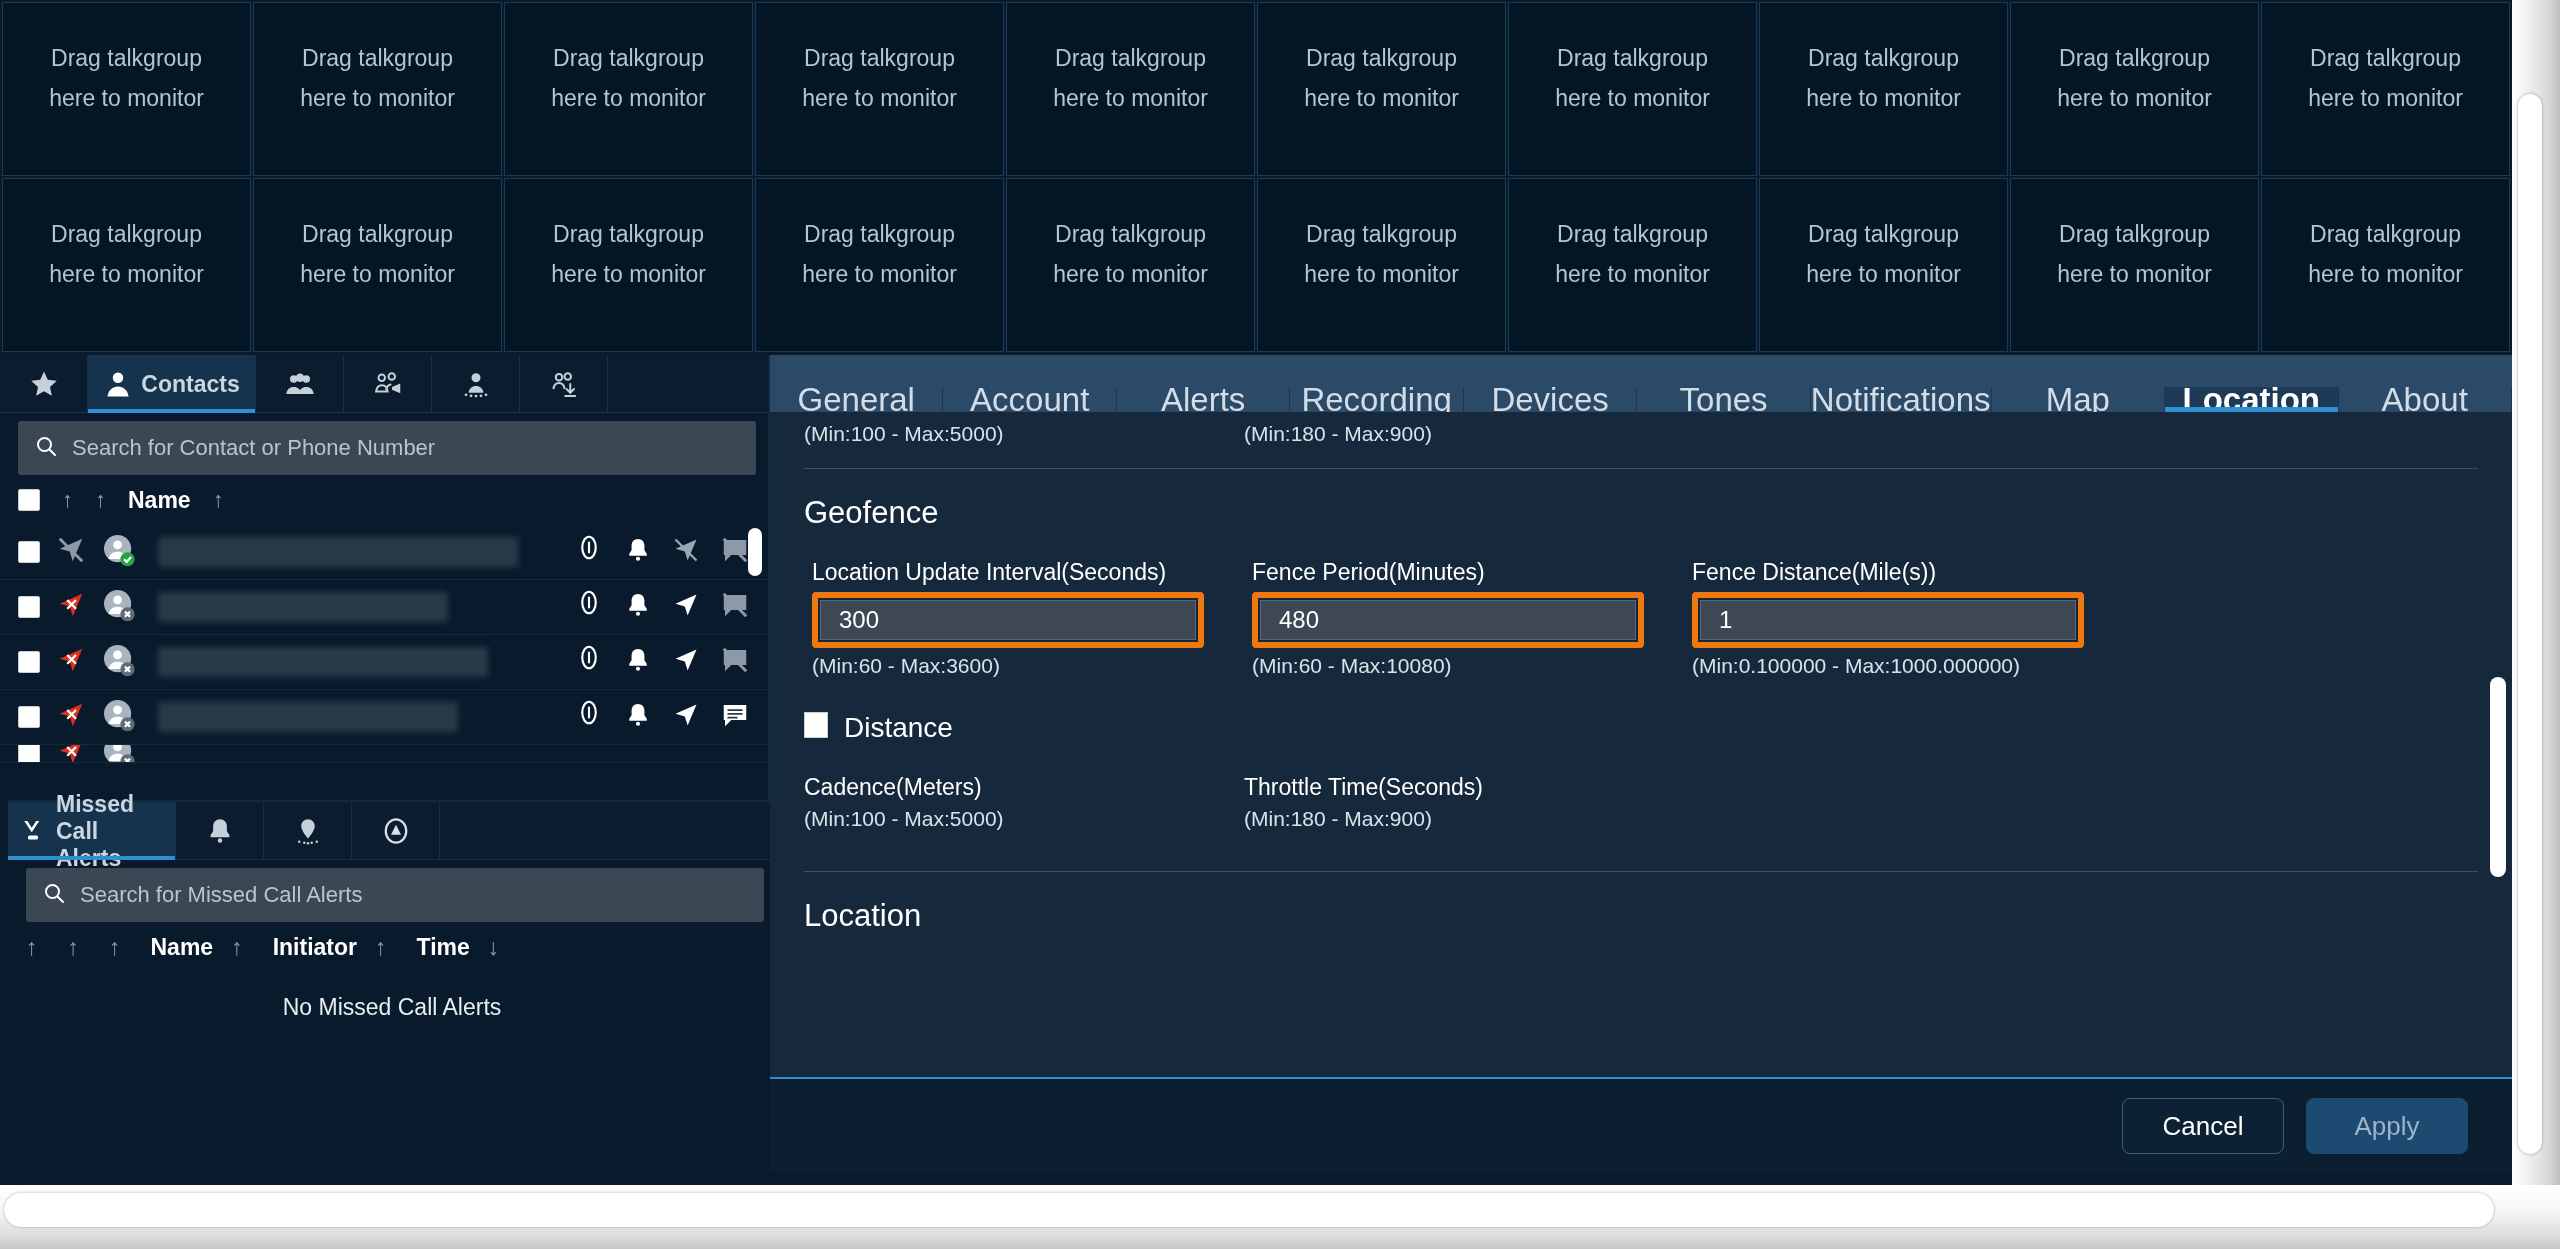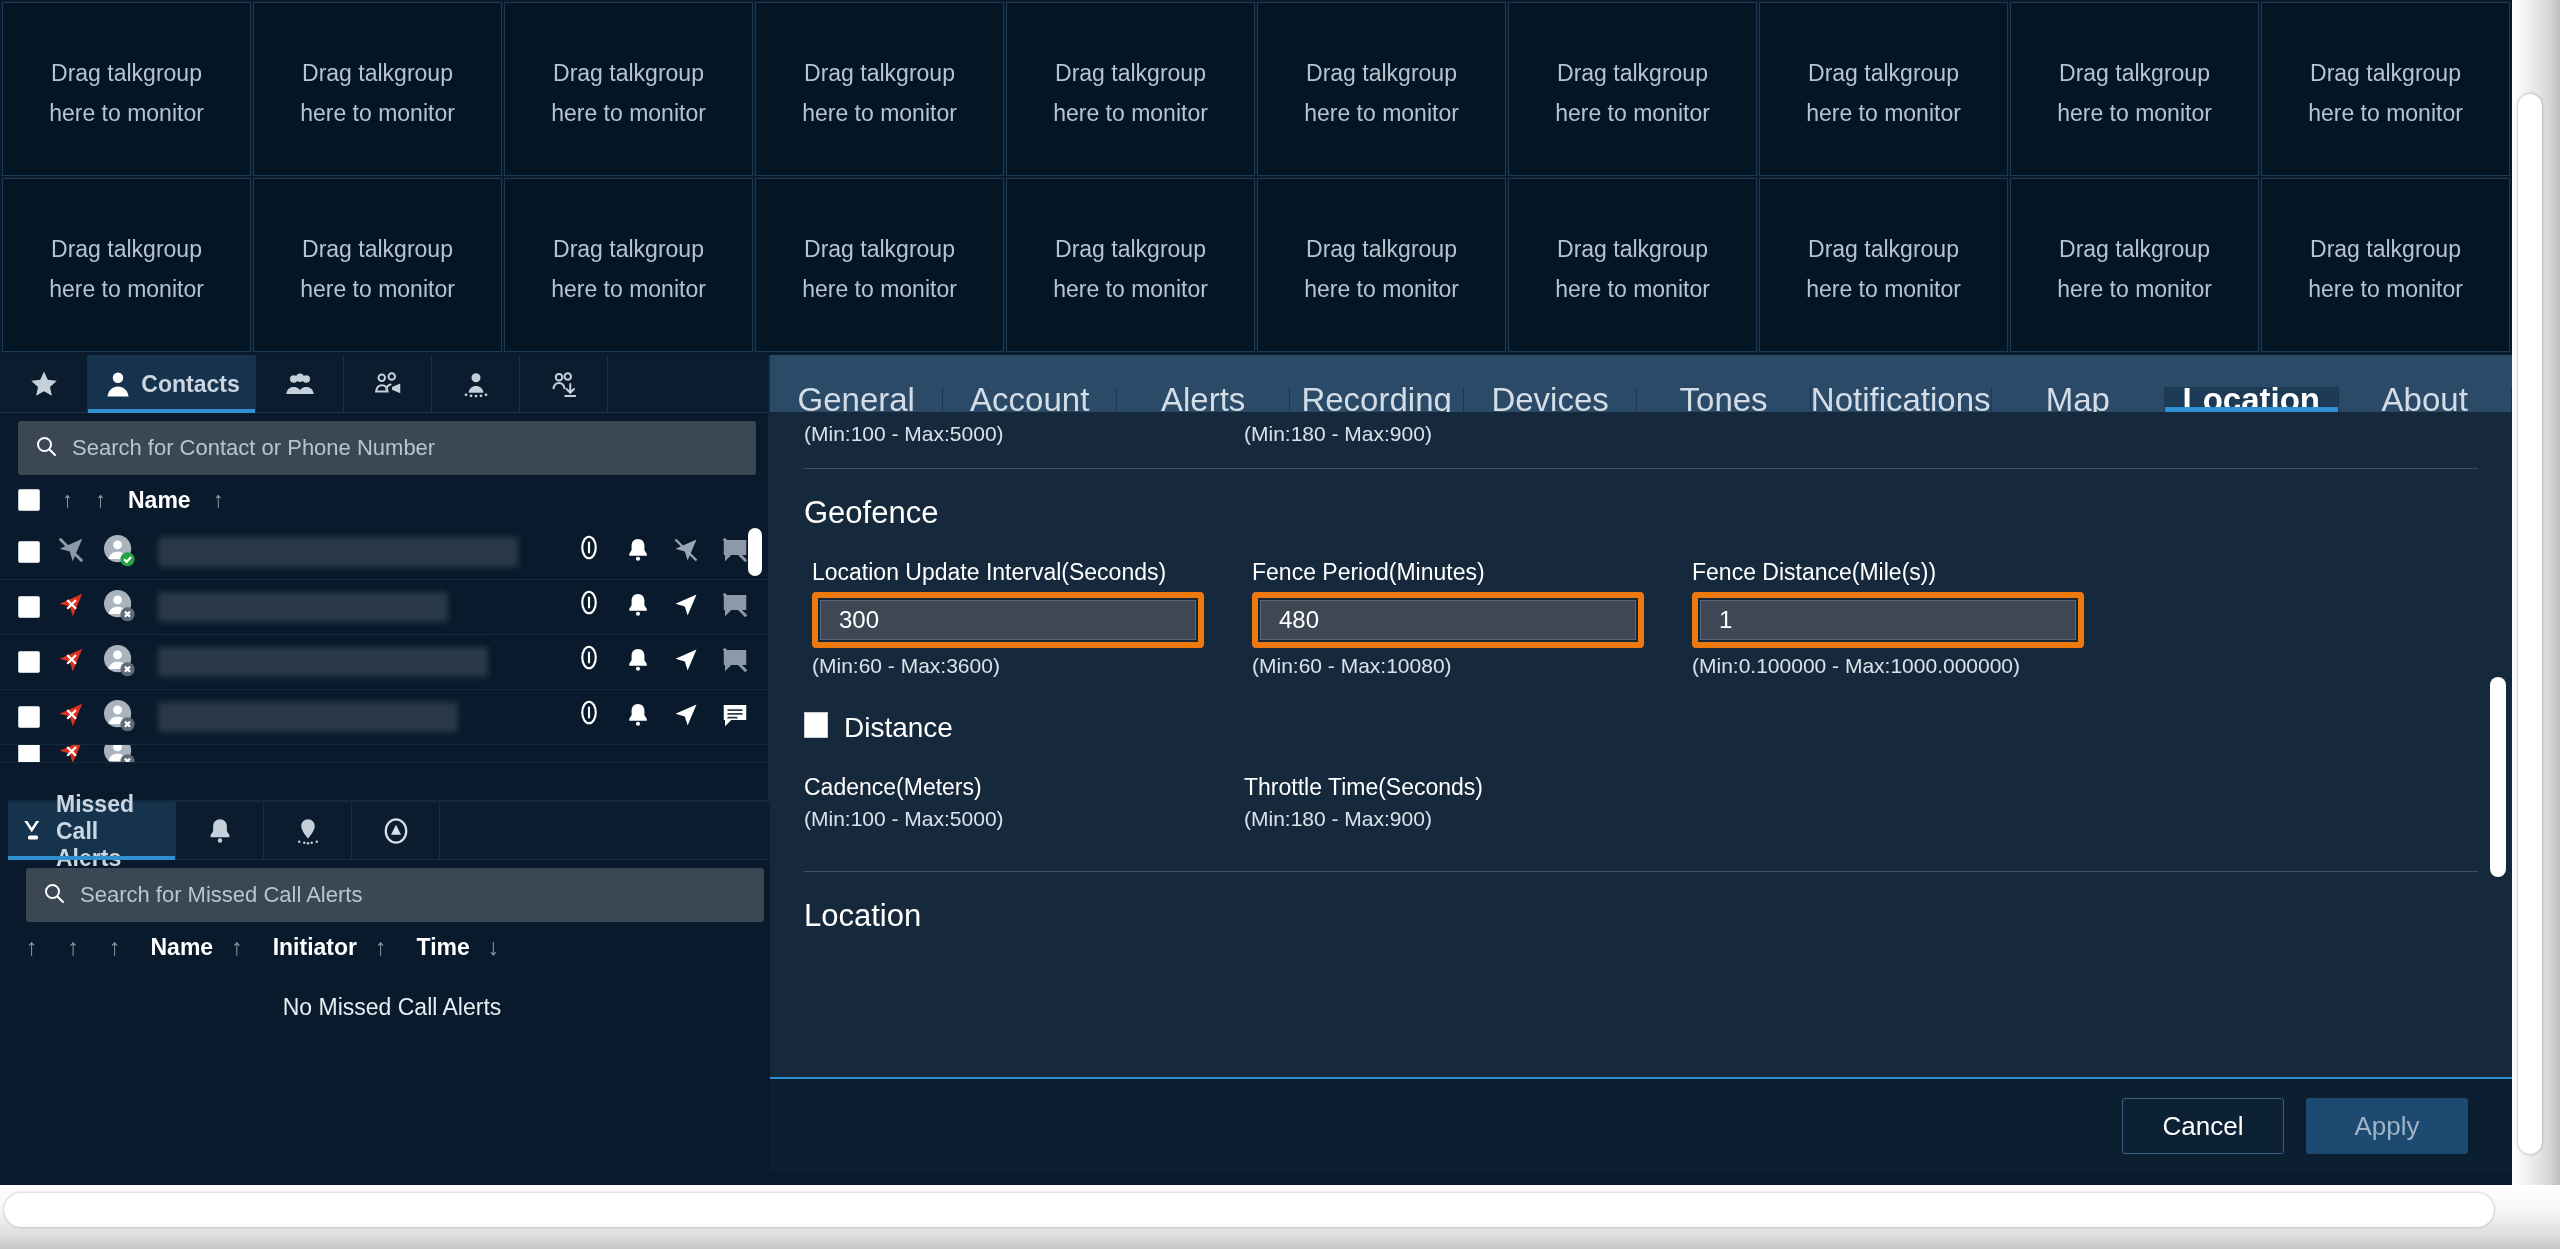--- a/index.html
+++ b/index.html
@@ -26,21 +26,21 @@
     background: #0a1b2c;
     padding: 2px 2px 0 2px;
   }
   .tg-cell {
     background: #041524;
     border: 1px solid #1b3c56;
     display: flex;
     flex-direction: column;
     align-items: center;
     justify-content: flex-start;
-    padding-top: 51px;
+    padding-top: 36px;
     color: #b6c4d0;
     font-size: 23px;
     line-height: 1.72;
     text-align: center;
   }
   .tg-cell span { display: block; }
 
   
   .left-panel {
     position: absolute; left: 0; top: 355px;
@@ -261,21 +261,21 @@
     height: 96px;
     background: #0c1f31;
     border-top: 2px solid #2f8fd0;
     display: flex; align-items: center; justify-content: flex-end;
     gap: 22px;
     padding-right: 44px;
   }
   .btn {
     height: 56px; min-width: 162px;
     display: flex; align-items: center; justify-content: center;
-    font-size: 26px; border-radius: 3px;
+    font-size: 26px; border-radius: 8px;
   }
   .btn-cancel {
     background: #0d2135; color: #ffffff;
     border: 1px solid #3b5f80;
   }
   .btn-apply {
     background: #1d4a71; color: #9fb3c4;
     border: 1px solid #1d4a71;
   }
 

